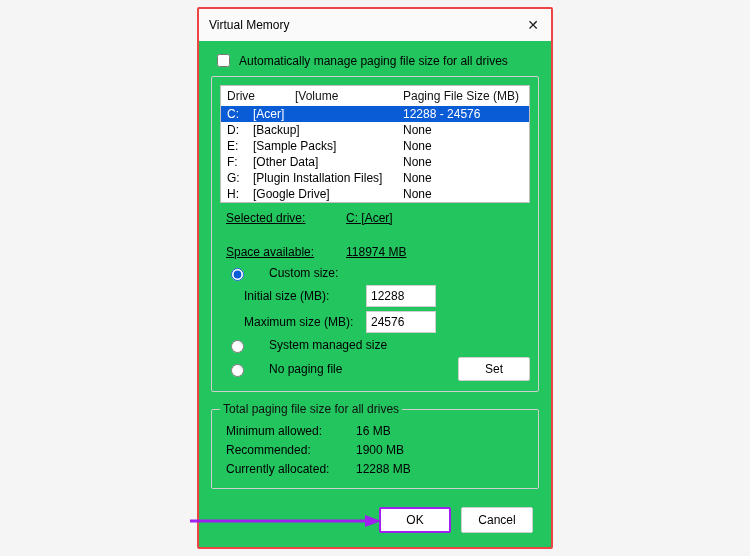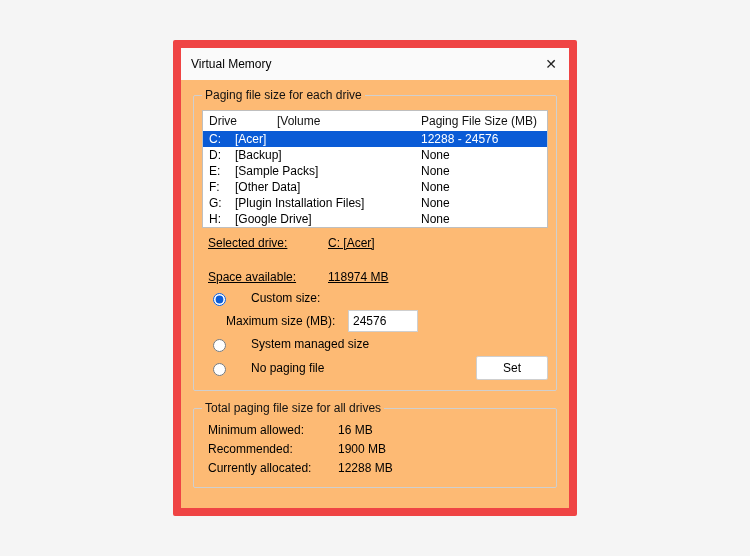--- a/index.html
+++ b/index.html
@@ -9,23 +9,23 @@
     height: 556px;
     background: #f5f5f5;
     font-family: "Segoe UI", Tahoma, sans-serif;
     font-size: 12px;
     color: #000;
     display: flex;
     align-items: center;
     justify-content: center;
   }
   .dialog {
-    width: 404px;
-    background: #fdba74;
-    border: 8px solid #ef4444;
+    width: 356px;
+    background: #22c55e;
+    border: 2px solid #ef4444;
     border-radius: 2px;
     position: relative;
   }
   .titlebar {
     display: flex;
     align-items: center;
     justify-content: space-between;
     padding: 6px 8px 6px 10px;
     background: #fafafa;
   }
@@ -149,23 +149,26 @@
 <div class="dialog">
   <div class="titlebar">
     <span class="title">Virtual Memory</span>
     <div class="close-btn">
       <span>✕</span>
     </div>
   </div>
 
   <div class="content">
 
+    <div class="chk-row">
+      <input type="checkbox" style="">
+      <label>Automatically manage paging file size for all drives</label>
+    </div>
 
     <fieldset class="group">
-      <legend>Paging file size for each drive</legend>
 
       <div class="drive-box">
         <div class="drive-head">
           <span class="col-d">Drive</span>
           <span class="col-v">[Volume</span>
           <span class="col-p">Paging File Size (MB)</span>
         </div>
         <div id="drive-rows">
             <div class="drive-row selected">
               <span class="col-d">C:</span>
@@ -206,20 +209,24 @@
         <span>Space available:</span>
         <span>118974 MB</span>
       </div>
 
       <div class="size-opts">
         <div class="radio-row">
           <input type="radio" name="sz" checked="" style="">
           <label>Custom size:</label>
         </div>
         <div class="size-fields">
+          <div class="size-field">
+            <label>Initial size (MB):</label>
+            <input type="text" value="12288" style="">
+          </div>
           <div class="size-field">
             <label>Maximum size (MB):</label>
             <input type="text" value="24576" style="">
           </div>
         </div>
         <div class="radio-row">
           <input type="radio" name="sz" style="">
           <label>System managed size</label>
         </div>
         <div class="set-row">
@@ -237,15 +244,23 @@
       <div class="totals">
         <span>Minimum allowed:</span>
         <span>16 MB</span>
         <span>Recommended:</span>
         <span>1900 MB</span>
         <span>Currently allocated:</span>
         <span>12288 MB</span>
       </div>
     </fieldset>
 
+    <div class="footer">
+      <svg class="arrow-annot" viewBox="0 0 200 20">
+        <line x1="5" y1="10" x2="180" y2="10" stroke="#a020f0" stroke-width="3"></line>
+        <polygon points="180,4 196,10 180,16" fill="#a020f0"></polygon>
+      </svg>
+      <button class="std ok-btn">OK</button>
+      <button class="std">Cancel</button>
+    </div>
 
   </div>
 </div>
 
 </body></html>

